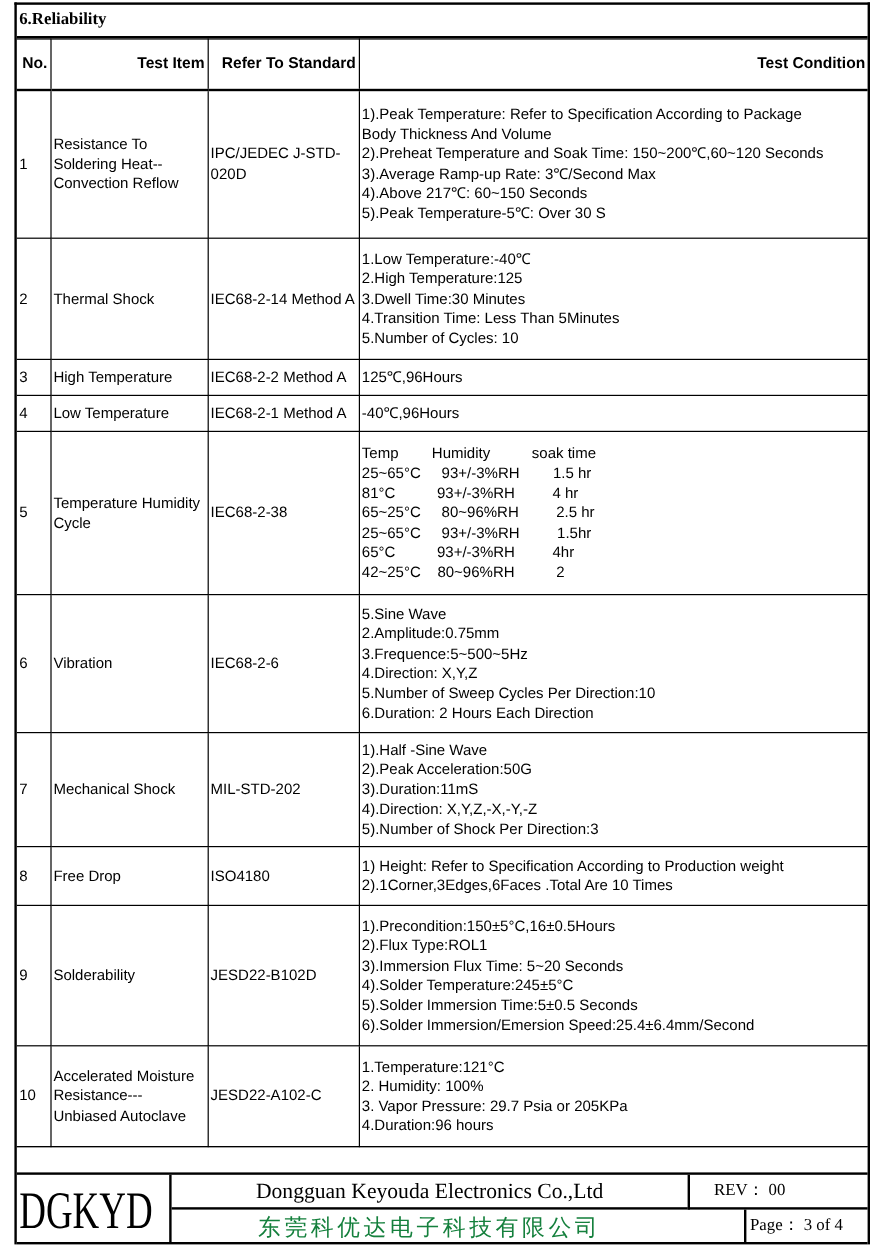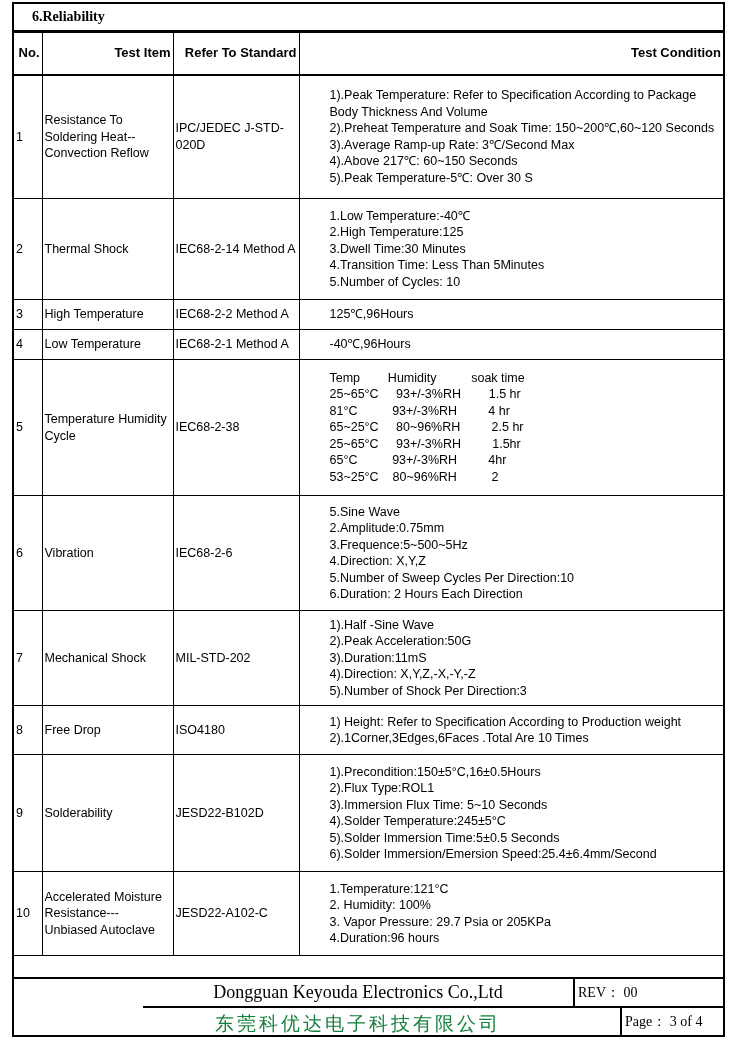--- a/index.html
+++ b/index.html
@@ -1,35 +1,35 @@
 <!DOCTYPE html>
 <html><head>
 <meta charset="utf-8">
 <style>
   html, body { margin: 0; padding: 0; background: #ffffff; }
   body { width: 739px; height: 1041px; position: relative; overflow: hidden; font-family: "Liberation Sans", sans-serif; color: #000; }
   .sheet { position: absolute; left: 12px; top: 2px; width: 713px; height: 1035px; border-left: 2px solid #000; border-right: 2px solid #000; border-top: 2px solid #000; box-sizing: border-box; }
-  .title-row { position: absolute; left: 0; top: 0; width: 709px; height: 28px; border-bottom: 2px solid #000; box-sizing: border-box; font-family: "Liberation Serif", serif; font-weight: bold; font-size: 14px; line-height: 26px; padding-left: 18px; }
+  .title-row { position: absolute; left: 0; top: 0; width: 709px; height: 28px; border-bottom: 2px solid #000; box-sizing: border-box; font-family: "Liberation Serif", serif; font-weight: bold; font-size: 14px; line-height: 26px; padding-left: 2px; }
   table.rel { position: absolute; left: 0; top: 28px; width: 709px; border-collapse: collapse; table-layout: fixed; }
   table.rel td, table.rel th { border: 1px solid #000; padding: 0 2px; font-size: 12.5px; line-height: 16.5px; vertical-align: middle; text-align: left; overflow: hidden; }
   table.rel tr > *:first-child { border-left: none; }
   table.rel tr > *:last-child { border-right: none; }
   table.rel th { font-weight: bold; text-align: right; font-size: 13px; border-bottom: 2px solid #000; }
   table.rel tr.hdr { height: 42px; }
-  .cond-line { white-space: pre; display: block; margin-left: 28px; }
+  .cond-line { white-space: pre; display: block; }
   .col-no { width: 28px; }
   .col-item { width: 131px; }
   .col-std { width: 126px; }
   .blank-row { position: absolute; left: 0; top: 951px; width: 709px; height: 24px; border-top: 1px solid #000; border-bottom: 2px solid #000; box-sizing: border-box; }
   .footer { position: absolute; left: 0; top: 975px; width: 709px; height: 58px; border-bottom: 2px solid #000; box-sizing: border-box; }
   .logo-wrap { position: absolute; left: 0; top: 0; width: 129px; height: 56px; border-right: 2px solid #000; box-sizing: border-box; overflow: hidden; }
   .logo-text { position: absolute; left: 2px; top: 0; font-family: "Liberation Serif", serif; font-size: 44px; line-height: 60px; transform: scaleX(0.7); transform-origin: left center; white-space: nowrap; }
   .company-en { position: absolute; left: 129px; top: 0; width: 430px; height: 29px; border-bottom: 2px solid #000; box-sizing: border-box; font-family: "Liberation Serif", serif; font-size: 18px; line-height: 27px; text-align: center; }
   .company-cn { position: absolute; left: 129px; top: 29px; width: 430px; height: 27px; box-sizing: border-box; font-family: "DejaVu Sans", sans-serif; font-size: 19px; line-height: 30px; text-align: center; letter-spacing: 3px; color: #15803d; }
-  .rev { position: absolute; left: 559px; top: 0; width: 150px; height: 29px; border-left: 2px solid #000; border-bottom: 2px solid #000; box-sizing: border-box; font-family: "Liberation Serif", serif; font-size: 14px; line-height: 28px; padding-left: 3px; }
+  .rev { position: absolute; left: 559px; top: 0; width: 150px; height: 29px; border-left: 2px solid #000; border-bottom: 2px solid #000; box-sizing: border-box; font-family: "Liberation Serif", serif; font-size: 14px; line-height: 28px; padding-left: 20px; }
   .page { position: absolute; left: 559px; top: 29px; width: 150px; height: 27px; border-left: 2px solid #000; box-sizing: border-box; font-family: "Liberation Serif", serif; font-size: 14px; line-height: 28px; padding-left: 3px; margin-left: 47px; }
 </style>
 </head>
 <body>
 
 <div class="sheet">
   <div class="title-row">6.Reliability</div>
 
   <table class="rel">
     <colgroup>
@@ -92,21 +92,21 @@
           <td>5</td>
           <td>Temperature Humidity Cycle</td>
           <td>IEC68-2-38</td>
           <td>
             <span class="cond-line">Temp        Humidity          soak time</span>
             <span class="cond-line">25~65°C     93+/-3%RH        1.5 hr</span>
             <span class="cond-line">81°C          93+/-3%RH         4 hr</span>
             <span class="cond-line">65~25°C     80~96%RH         2.5 hr</span>
             <span class="cond-line">25~65°C     93+/-3%RH         1.5hr</span>
             <span class="cond-line">65°C          93+/-3%RH         4hr</span>
-            <span class="cond-line">53~25°C    80~96%RH          2</span>
+            <span class="cond-line">42~25°C    80~96%RH          2</span>
           </td>
         </tr>
         <tr style="height: 115px;">
           <td>6</td>
           <td>Vibration</td>
           <td>IEC68-2-6</td>
           <td>
             <span class="cond-line">5.Sine Wave</span>
             <span class="cond-line">2.Amplitude:0.75mm</span>
             <span class="cond-line">3.Frequence:5~500~5Hz</span>
@@ -136,21 +136,21 @@
             <span class="cond-line">2).1Corner,3Edges,6Faces .Total Are 10 Times</span>
           </td>
         </tr>
         <tr style="height: 117px;">
           <td>9</td>
           <td>Solderability</td>
           <td>JESD22-B102D</td>
           <td>
             <span class="cond-line">1).Precondition:150±5°C,16±0.5Hours</span>
             <span class="cond-line">2).Flux Type:ROL1</span>
-            <span class="cond-line">3).Immersion Flux Time: 5~10 Seconds</span>
+            <span class="cond-line">3).Immersion Flux Time: 5~20 Seconds</span>
             <span class="cond-line">4).Solder Temperature:245±5°C</span>
             <span class="cond-line">5).Solder Immersion Time:5±0.5 Seconds</span>
             <span class="cond-line">6).Solder Immersion/Emersion Speed:25.4±6.4mm/Second</span>
           </td>
         </tr>
         <tr style="height: 84px;">
           <td>10</td>
           <td>Accelerated Moisture Resistance---Unbiased Autoclave</td>
           <td>JESD22-A102-C</td>
           <td>
@@ -159,18 +159,21 @@
             <span class="cond-line">3. Vapor Pressure: 29.7 Psia or 205KPa</span>
             <span class="cond-line">4.Duration:96 hours</span>
           </td>
         </tr>
       </tbody>
   </table>
 
   <div class="blank-row"></div>
 
   <div class="footer">
+    <div class="logo-wrap">
+      <span class="logo-text">DGKYD</span>
+    </div>
     <div class="company-en">Dongguan Keyouda Electronics Co.,Ltd</div>
     <div class="company-cn">东莞科优达电子科技有限公司</div>
     <div class="rev">REV：  00</div>
     <div class="page">Page： 3 of  4</div>
   </div>
 </div>
 
 </body></html>

